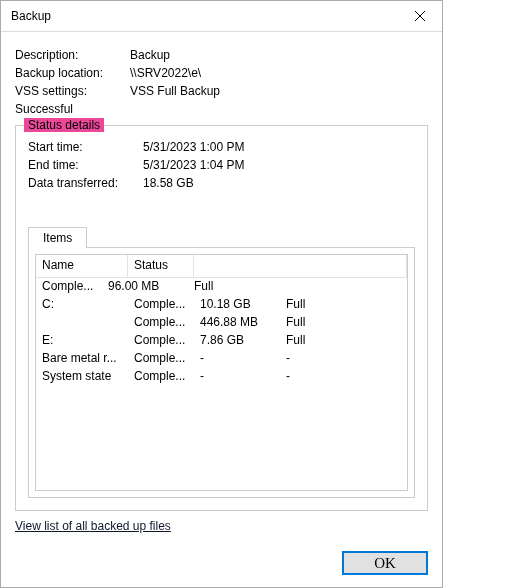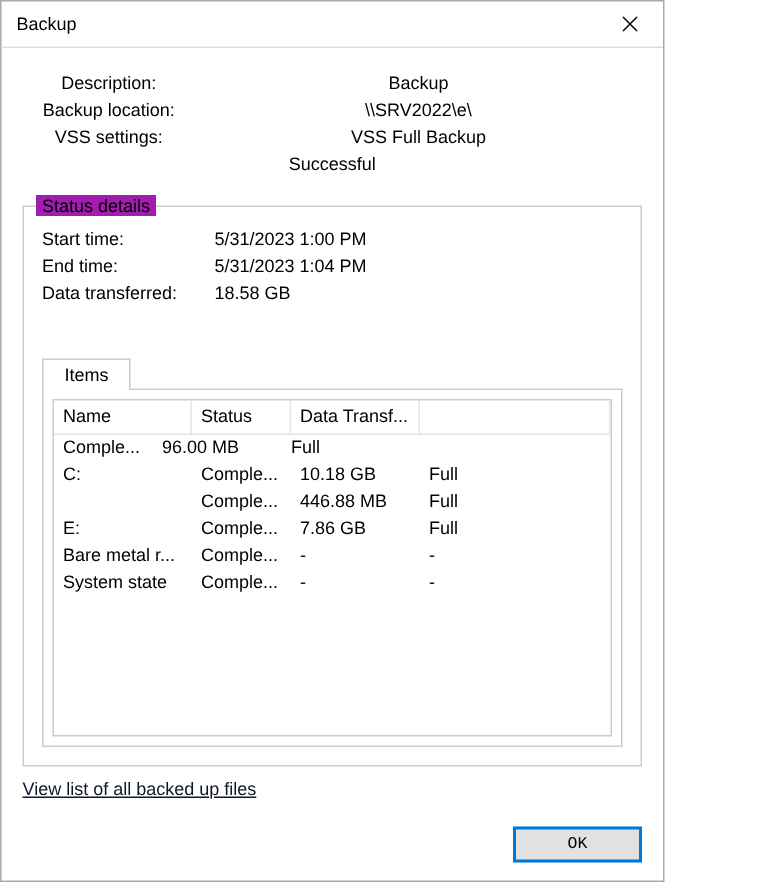--- a/index.html
+++ b/index.html
@@ -41,38 +41,38 @@
   justify-content: center;
 }
 .titlebar .close svg { width: 10px; height: 10px; }
 .content {
   flex: 1;
   padding: 12px 14px 6px 14px;
   display: flex;
   flex-direction: column;
   overflow: hidden;
 }
-.fields { margin-bottom: 13px; text-align: center; }
+.fields { margin-bottom: 1px; }
 .row { display: flex; margin: 4px 0; }
 .row .lbl { width: 115px; }
 .row .val { flex: 1; }
 .groupbox {
   border: 1px solid #ccc;
   padding: 10px 12px 12px 12px;
   position: relative;
   margin-top: 4px;
   flex: 1;
   display: flex;
   flex-direction: column;
 }
 .group-legend {
   position: absolute;
   top: -8px;
   left: 8px;
-  background: #a21caf;
+  background: #ec4899;
   padding: 0 4px;
 }
 .details .row .lbl { width: 115px; }
 .tabs {
   display: flex;
   margin-top: 32px;
 }
 .tab {
   border: 1px solid #ccc;
   border-bottom: none;
@@ -138,22 +138,22 @@
   justify-content: flex-end;
   align-items: center;
   padding: 0 14px;
   box-sizing: border-box;
 }
 .ok-btn {
   width: 86px;
   height: 24px;
   background: #e1e1e1;
   border: 2px solid #0078d7;
-  font-family: Liberation Mono, monospace;
-  font-size: 11px;
+  font-family: Liberation Serif, serif;
+  font-size: 15px;
   cursor: pointer;
 }
 </style>
 </head>
 <body>
 
 <div class="window">
   <div class="titlebar">
     <span class="title">Backup</span>
     <div class="close">
@@ -202,21 +202,20 @@
       </div>
 
       <div class="tabs">
         <div class="tab">Items</div>
       </div>
       <div class="tabpage">
         <div class="listview">
           <div class="lv-header">
             <div class="col col-name">Name</div>
             <div class="col col-status">Status</div>
-            <div class="col col-dt">Data Transf...</div>
             <div class="col col-last"></div>
           </div>
           <div class="lv-body" id="lv-body">
               <div class="lv-row">
                 <div class="cell col-status">Comple...</div>
                 <div class="cell col-dt">96.00 MB</div>
                 <div class="cell col-bt">Full</div>
                 <div class="cell col-last"></div>
               </div>
               <div class="lv-row">

